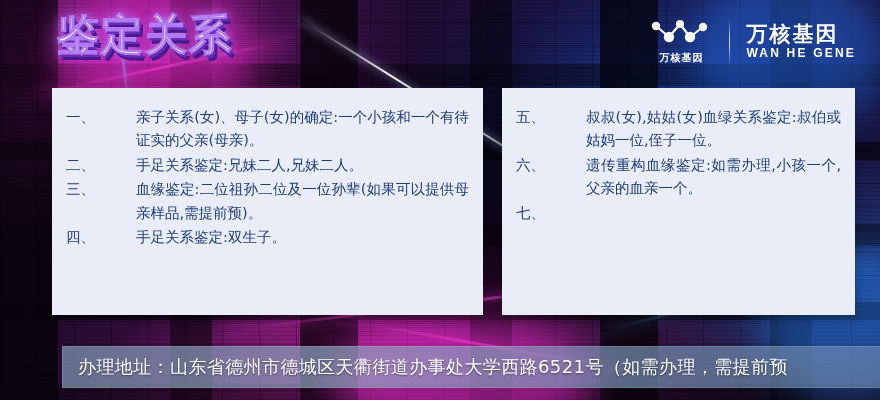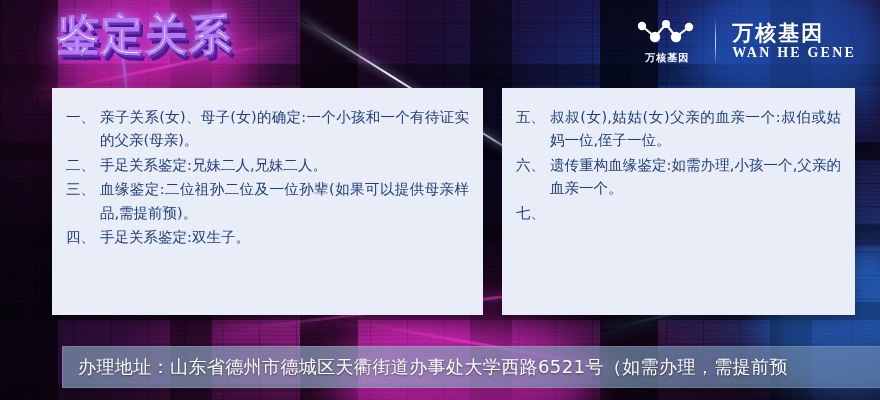--- a/index.html
+++ b/index.html
@@ -142,22 +142,22 @@
   #brand-words { display: flex; flex-direction: column; align-items: flex-start; }
   #brand-name-cn {
     font-family: "DejaVu Sans", sans-serif;
     font-size: 21px;
     font-weight: 700;
     color: #ffffff;
     letter-spacing: 2px;
     line-height: 1.15;
   }
   #brand-name-en {
-    font-family: Liberation Serif, serif;
-    font-size: 14px;
+    font-family: Liberation Sans, sans-serif;
+    font-size: 12px;
     font-weight: 700;
     color: #ffffff;
     letter-spacing: 2.2px;
     line-height: 1.2;
   }
 
   
   .panel {
     position: absolute;
     top: 88px;
@@ -182,20 +182,21 @@
     margin-bottom: 1px;
   }
   .item-marker {
     flex: 0 0 auto;
     width: 34px;
     white-space: nowrap;
   }
   .item-text {
     flex: 1 1 auto;
     text-align: justify;
+    margin-left: 36px;
   }
 
   
   #address-bar {
     position: absolute;
     left: 62px;
     top: 346px;
     width: 880px;
     height: 42px;
     display: flex;
@@ -298,21 +299,21 @@
       <span class="item-marker">四、</span>
       <span class="item-text">手足关系鉴定:双生子。</span>
     </div>
 
   </div>
 
   <div class="panel" id="panel-right">
 
     <div class="item">
       <span class="item-marker">五、</span>
-      <span class="item-text">叔叔(女),姑姑(女)父亲的血亲一个:叔伯或姑妈一位,侄子一位。</span>
+      <span class="item-text">叔叔(女),姑姑(女)血绿关系鉴定:叔伯或姑妈一位,侄子一位。</span>
     </div>
 
     <div class="item">
       <span class="item-marker">六、</span>
       <span class="item-text">遗传重构血缘鉴定:如需办理,小孩一个,父亲的血亲一个。</span>
     </div>
 
     <div class="item">
       <span class="item-marker">七、</span>
     </div>

